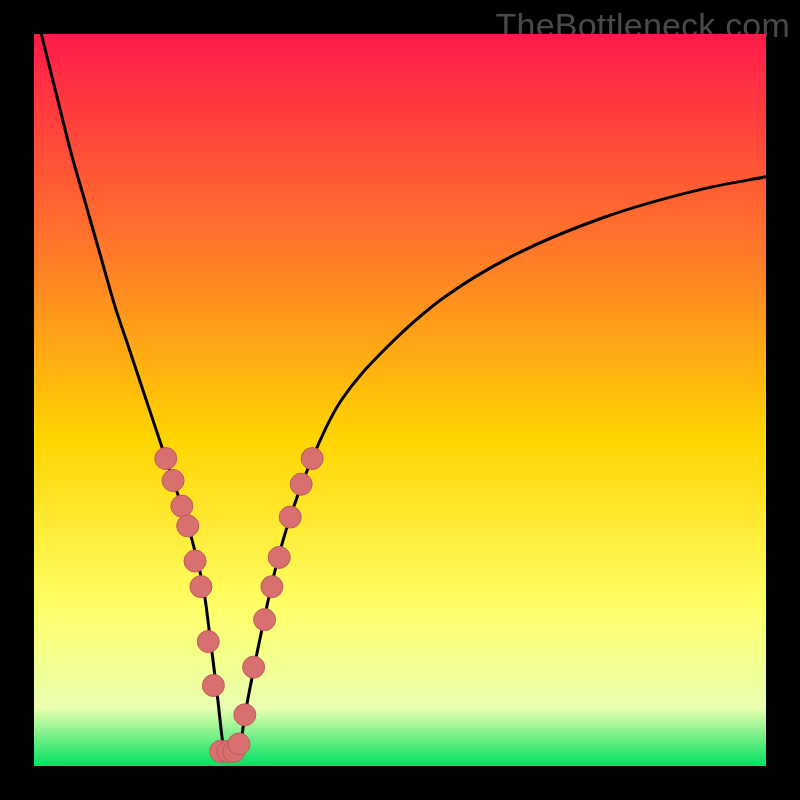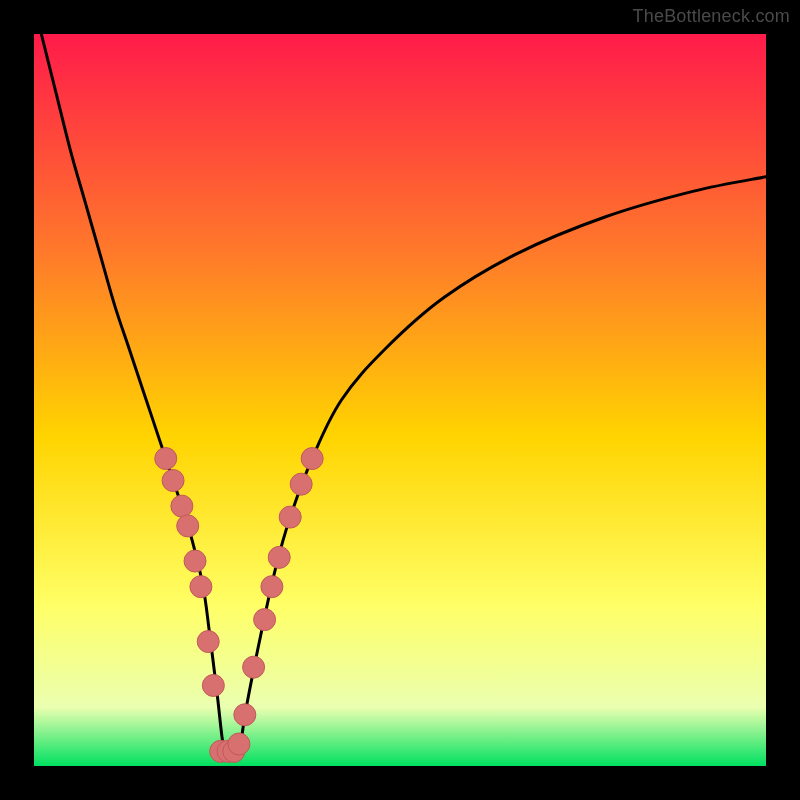--- a/index.html
+++ b/index.html
@@ -22,21 +22,21 @@
     left: 34px;
     top: 34px;
     width: 732px;
     height: 732px;
   }
   .watermark {
     position: absolute;
     top: 6px;
     right: 10px;
     color: #4a4a4a;
-    font-size: 18px;
+    font-size: 34px;
     font-weight: 500;
     letter-spacing: 0.2px;
     font-family: Arial, Helvetica, sans-serif;
   }
   svg {
     display: block;
   }
 </style>
 </head>
 <body>

